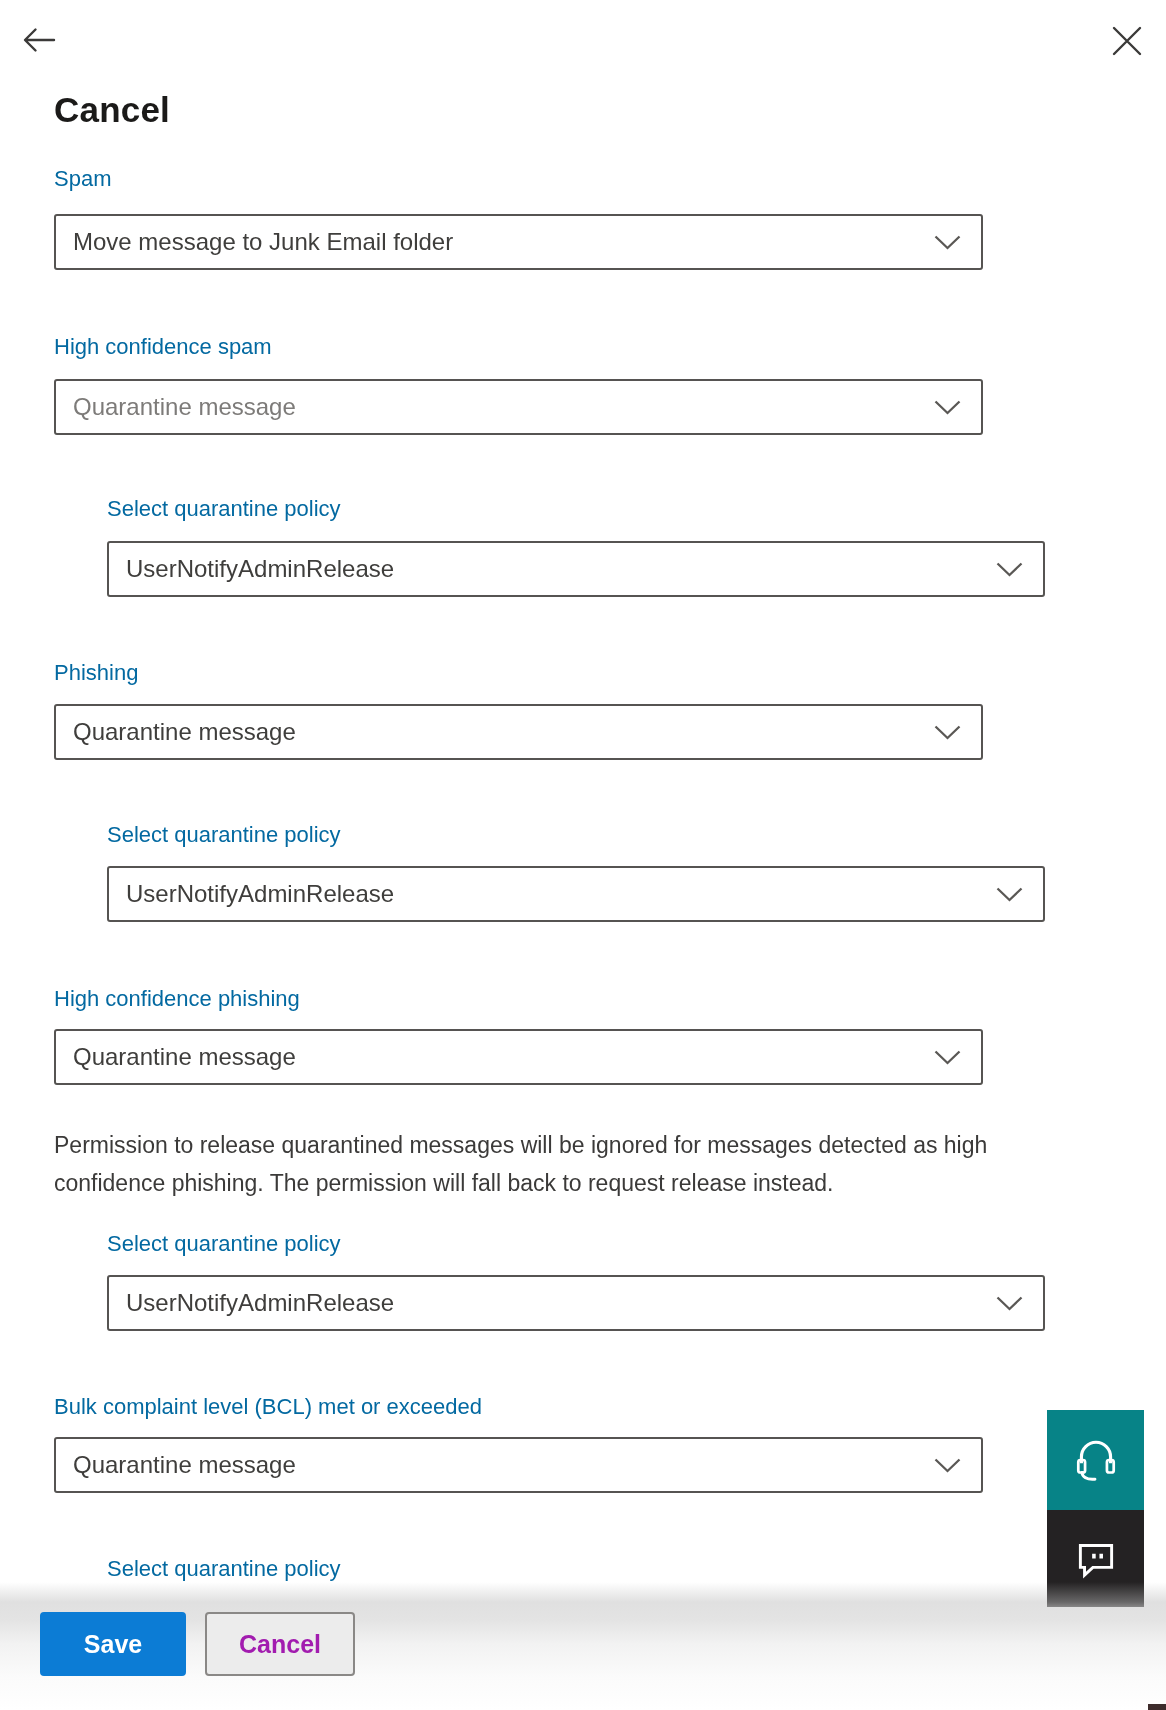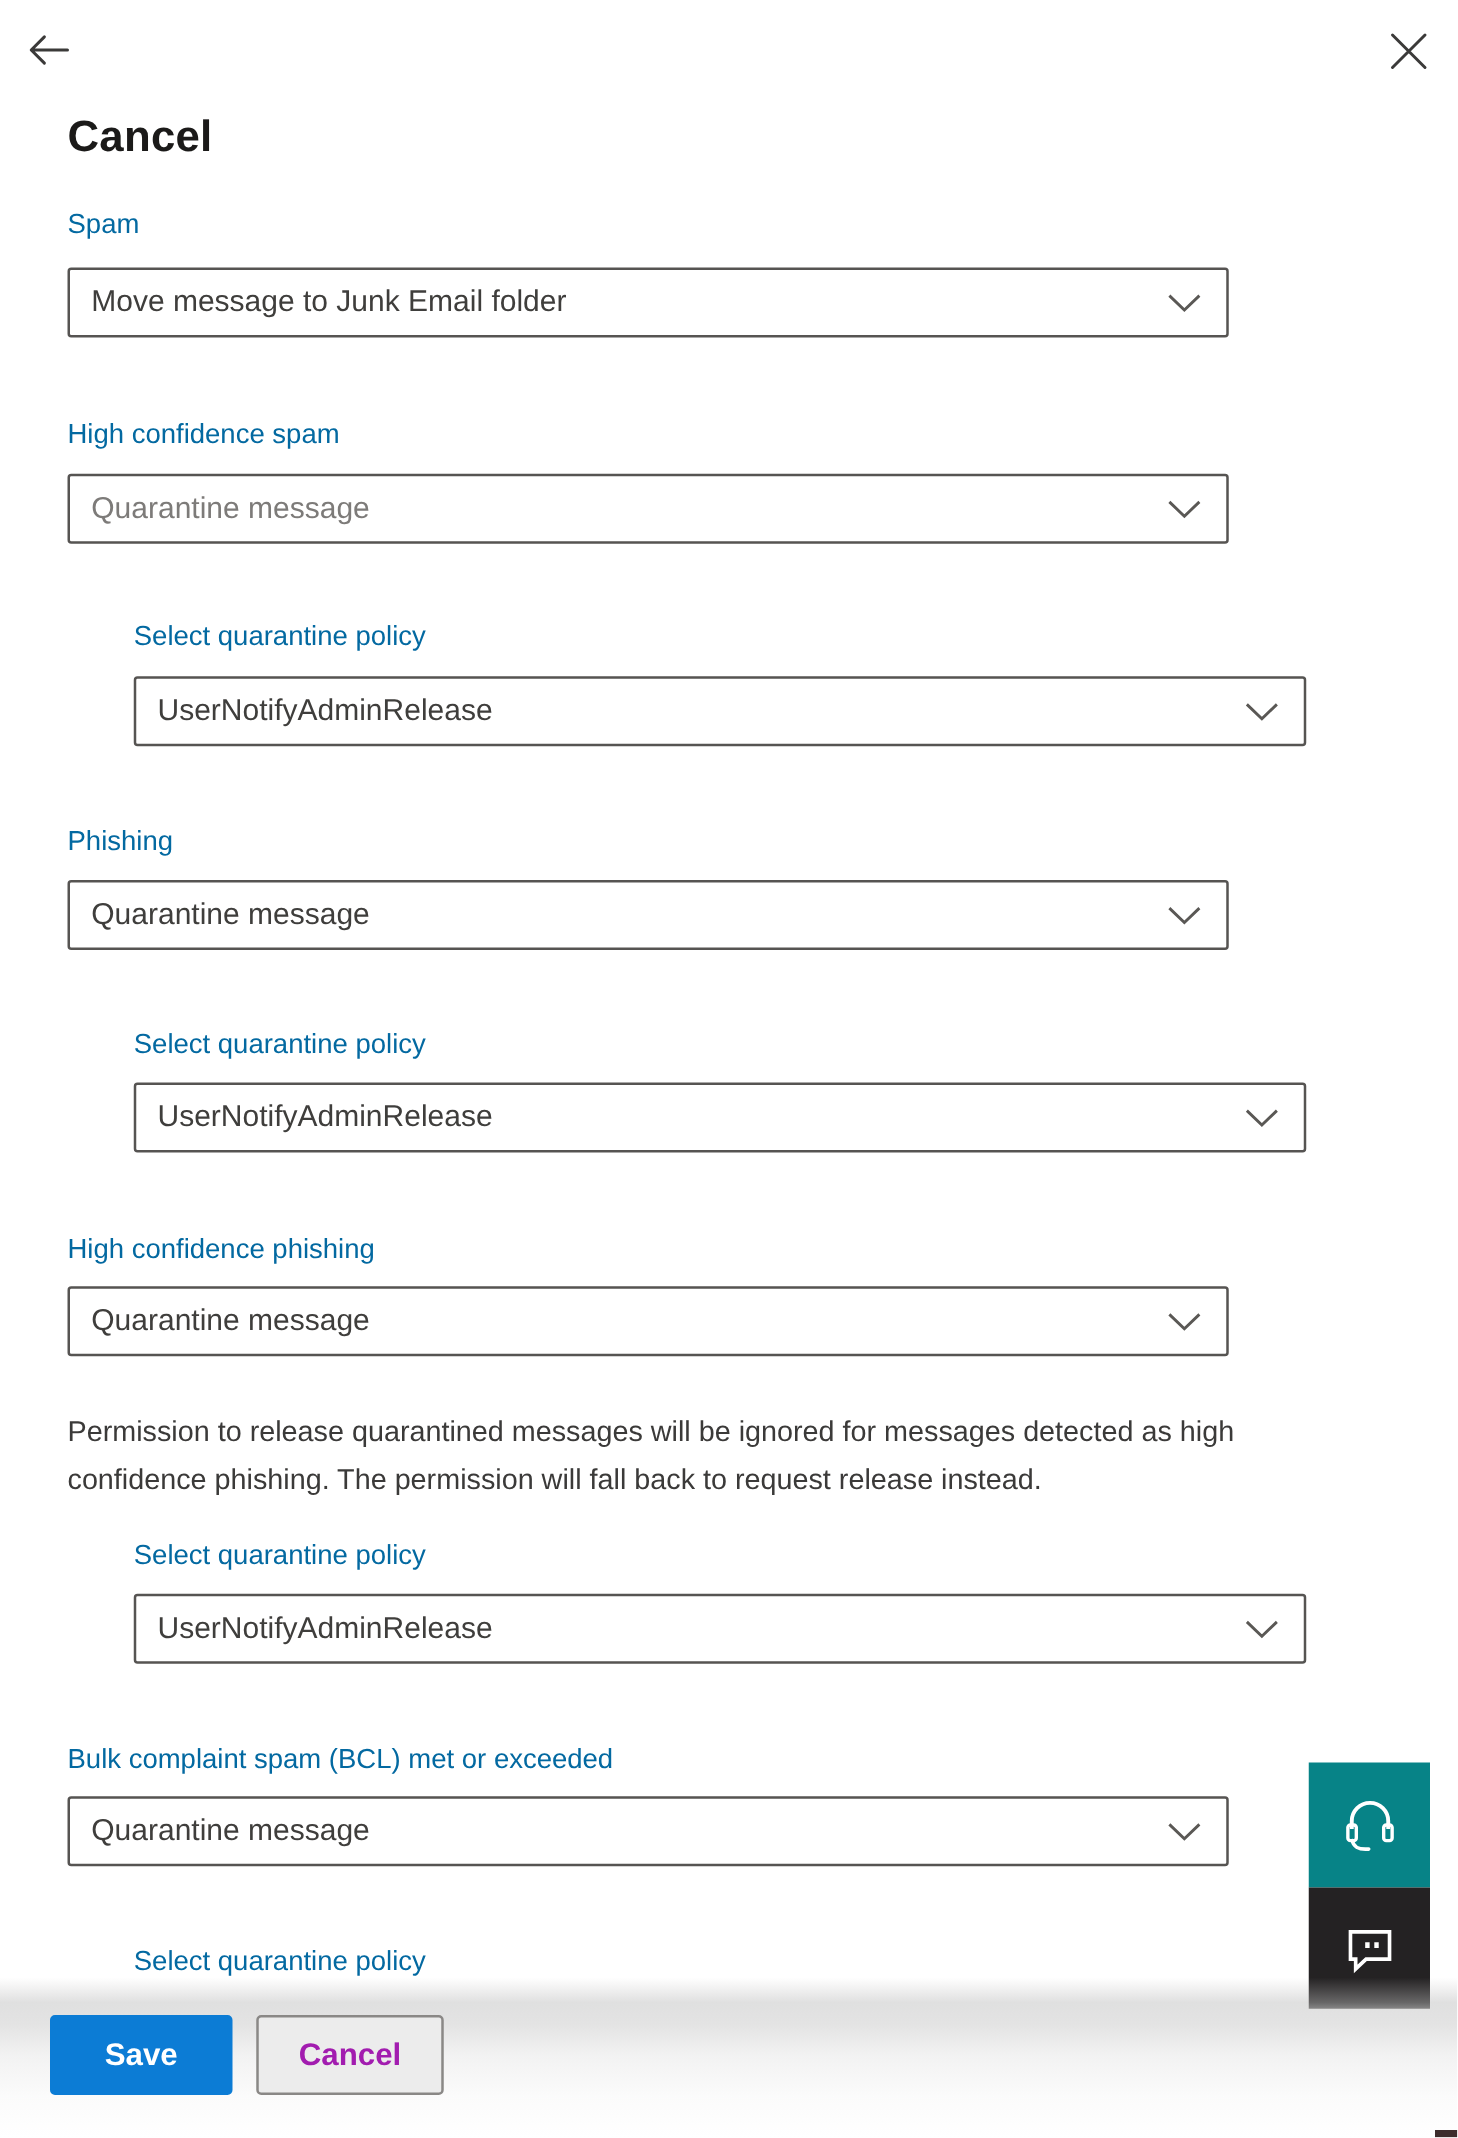--- a/index.html
+++ b/index.html
@@ -116,21 +116,21 @@
   <div id="hcp-note">Permission to release quarantined messages will be ignored for messages detected as high confidence phishing. The permission will fall back to request release instead.</div>
 
   <div class="field-label indent" style="top:1231px">Select quarantine policy</div>
   <div class="dropdown indent" style="top:1275px">
     <span class="dd-value">UserNotifyAdminRelease</span>
     <svg class="dd-chevron" width="27" height="15" viewBox="0 0 27 15">
         <path d="M1.5 1.5 L13.5 13 L25.5 1.5" fill="none" stroke="#5a5855" stroke-width="2.3"></path>
       </svg>
   </div>
 
-  <div class="field-label" style="top:1394px">Bulk complaint spam (BCL) met or exceeded</div>
+  <div class="field-label" style="top:1394px">Bulk complaint level (BCL) met or exceeded</div>
   <div class="dropdown" style="top:1437px">
     <span class="dd-value">Quarantine message</span>
     <svg class="dd-chevron" width="27" height="15" viewBox="0 0 27 15">
         <path d="M1.5 1.5 L13.5 13 L25.5 1.5" fill="none" stroke="#5a5855" stroke-width="2.3"></path>
       </svg>
   </div>
 
   <div class="field-label indent" id="bulk-policy-label">Select quarantine policy</div>
 
   <button class="side-btn" id="help-btn">

